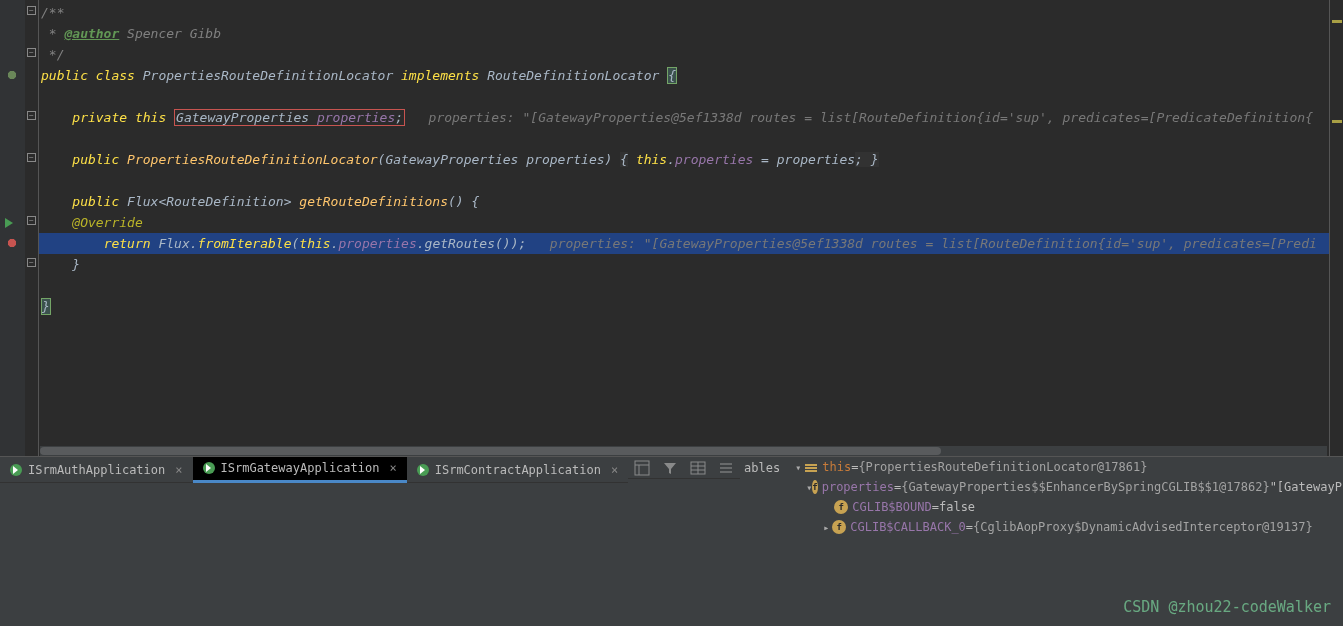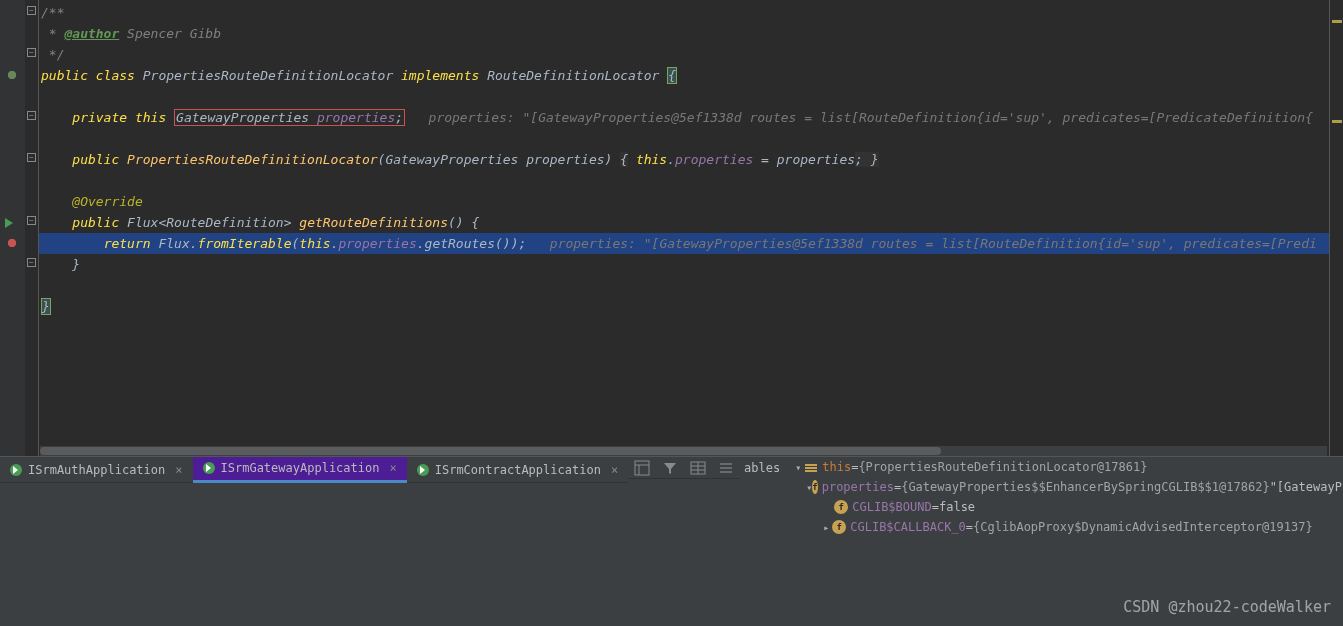--- a/index.html
+++ b/index.html
@@ -115,21 +115,21 @@
     font-style: normal;
     font-size: 12px;
     align-items: center;
   }
   .tab {
     display: flex; align-items: center; gap: 6px;
     padding: 0 10px; height: 26px;
     color: #bbbbbb;
     cursor: pointer;
   }
-  .tab.active { background: #4c1d95; border-bottom: 3px solid #4a88c7; height: 26px; }
+  .tab.active { background: #000000; border-bottom: 3px solid #4a88c7; height: 26px; }
   .tab .run-icon {
     width: 12px; height: 12px; border-radius: 50%;
     background: #499c54; position: relative;
   }
   .tab .run-icon::after {
     content:''; position:absolute; left:3px; top:2px;
     border-left: 5px solid #fff; border-top:4px solid transparent; border-bottom:4px solid transparent;
   }
   .tab .close-x { color: #888; font-style: normal; margin-left: 4px; }
   .toolbar-row {
@@ -161,21 +161,21 @@
     font-style: normal;
   }
   .vi-f { background: #c7a252; color: #2b2b2b; }
   .var-name { color: #9876aa; }
   .var-name-this { color: #c77b3a; }
   .var-eq { color: #bbbbbb; }
   .var-type { color: #a3a3a3; }
   .var-val { color: #bbbbbb; }
   .watermark {
     position: absolute; right: 12px; bottom: 10px;
-    color: #e5e5e5; font-style: normal; font-size: 15px;
+    color: #86efac; font-style: normal; font-size: 15px;
     opacity: 0.6; pointer-events: none;
   }
 </style>
 </head>
 <body>
 
 <div class="editor-wrap">
   <div class="left-gutter-icons">
     <div class="gutter-icon icon-green-circle" style="top:68px"></div>
     <div class="gutter-icon icon-orange-arrow" style="top:218px"></div>
@@ -192,22 +192,22 @@
   <div class="code-area">
     <div class="line"><span class="c-comment">/**</span></div>
     <div class="line"><span class="c-comment"> * </span><span class="c-doc-tag">@author</span><span class="c-comment"> Spencer Gibb</span></div>
     <div class="line"><span class="c-comment"> */</span></div>
     <div class="line"><span class="c-kw">public</span> <span class="c-kw">class</span> <span class="c-class">PropertiesRouteDefinitionLocator</span> <span class="c-kw">implements</span> <span class="c-class">RouteDefinitionLocator</span> <span class="brace-match">{</span></div>
     <div class="line"> </div>
     <div class="line">    <span class="c-kw">private</span> <span class="c-kw">this</span> <span class="red-box"><span class="c-class">GatewayProperties</span> <span class="c-field">properties</span><span>;</span></span>   <span class="c-hint">properties: </span><span class="c-hint">"[GatewayProperties@5ef1338d routes = list[RouteDefinition{id='sup', predicates=[PredicateDefinition{</span></div>
     <div class="line"> </div>
     <div class="line">    <span class="c-kw">public</span> <span class="c-method">PropertiesRouteDefinitionLocator</span><span>(</span><span class="c-class">GatewayProperties</span> <span class="c-param">properties</span><span>)</span> <span class="caret-bg">{</span> <span class="c-kw">this</span><span>.</span><span class="c-field">properties</span><span> = </span><span class="c-param">properties</span><span class="caret-bg">; </span><span class="caret-bg">}</span></div>
     <div class="line"> </div>
+    <div class="line">    <span class="c-kw">public</span> <span class="c-class">Flux&lt;RouteDefinition&gt;</span> <span class="c-method">getRouteDefinitions</span><span>()</span> <span>{</span></div>
     <div class="line">    <span class="c-override">@Override</span></div>
-    <div class="line">    <span class="c-kw">public</span> <span class="c-class">Flux&lt;RouteDefinition&gt;</span> <span class="c-method">getRouteDefinitions</span><span>()</span> <span>{</span></div>
     <div class="line line-highlight">        <span class="c-kw">return</span> <span class="c-class">Flux</span><span>.</span><span class="c-static">fromIterable</span><span>(</span><span class="c-kw">this</span><span>.</span><span class="c-field">properties</span><span>.</span><span class="c-param">getRoutes</span><span>());</span>   <span class="c-hint">properties: </span><span class="c-hint">"[GatewayProperties@5ef1338d routes = list[RouteDefinition{id='sup', predicates=[Predi</span></div>
     <div class="line">    <span>}</span></div>
     <div class="line"> </div>
     <div class="line"><span class="brace-match">}</span></div>
   </div>
   <div class="vscroll">
     <div class="vmark vm-y" style="top:20px"></div>
     <div class="vmark vm-y" style="top:120px"></div>
   </div>
   <div class="hscroll">

